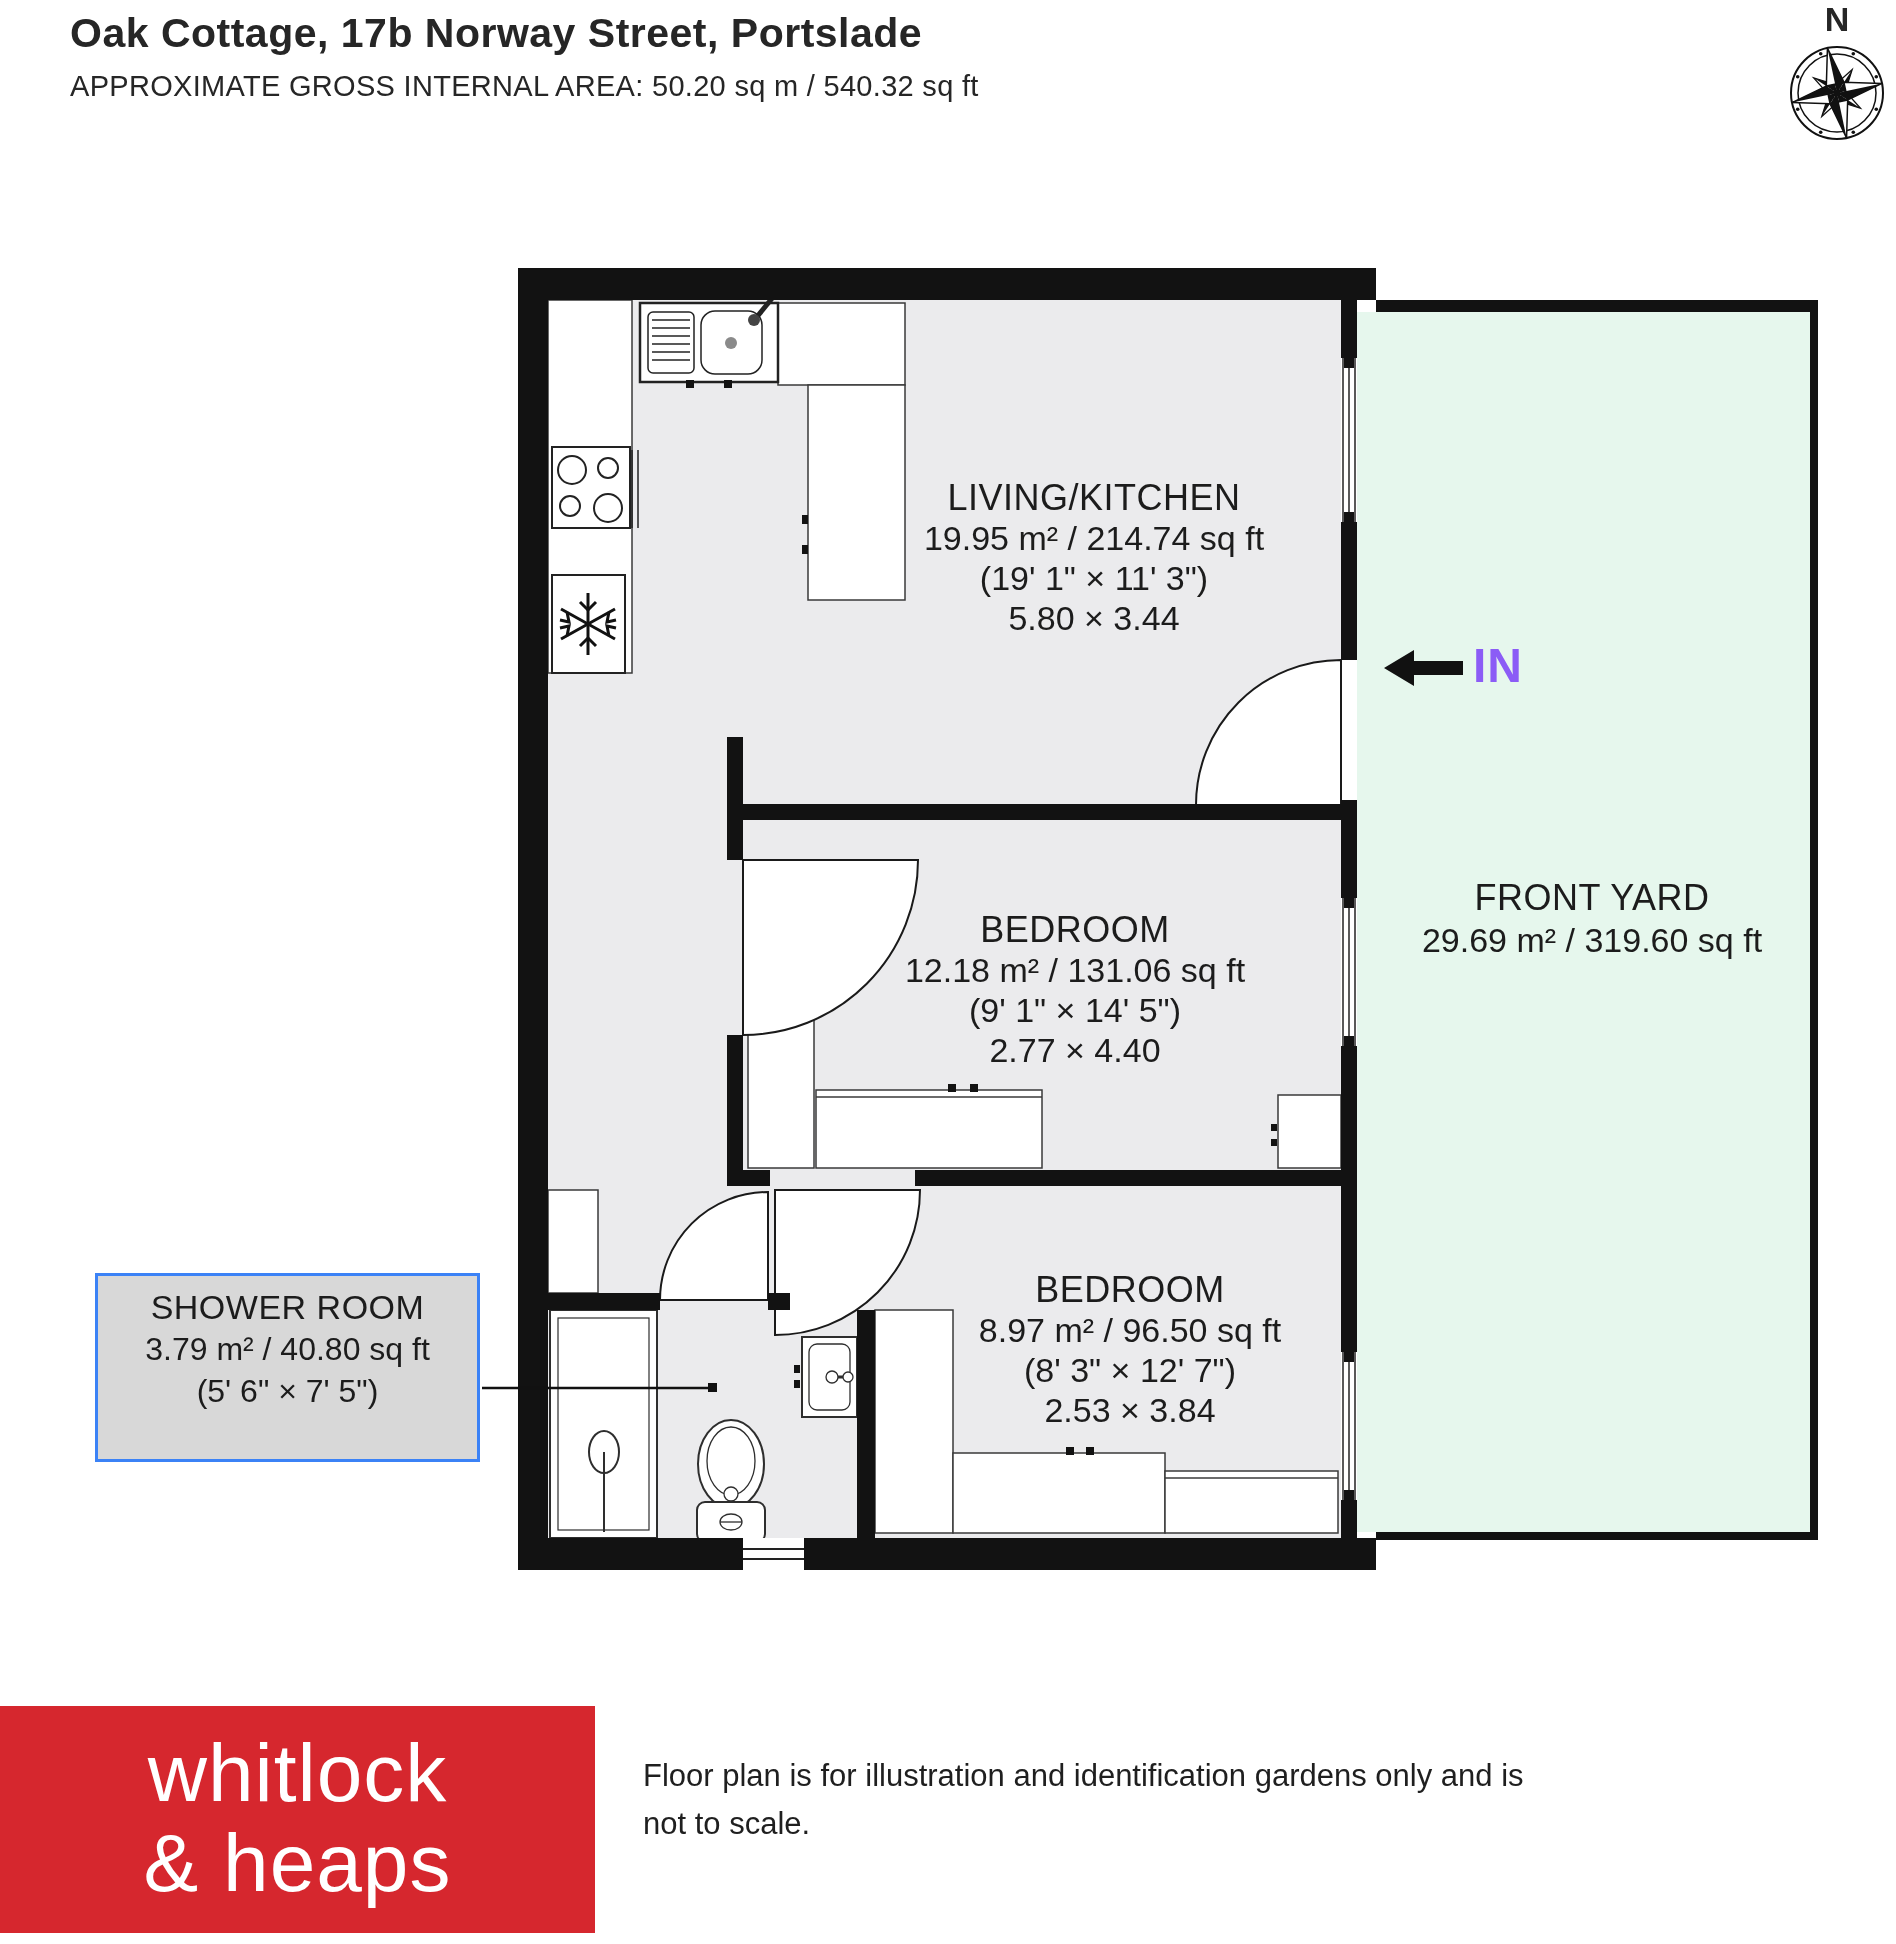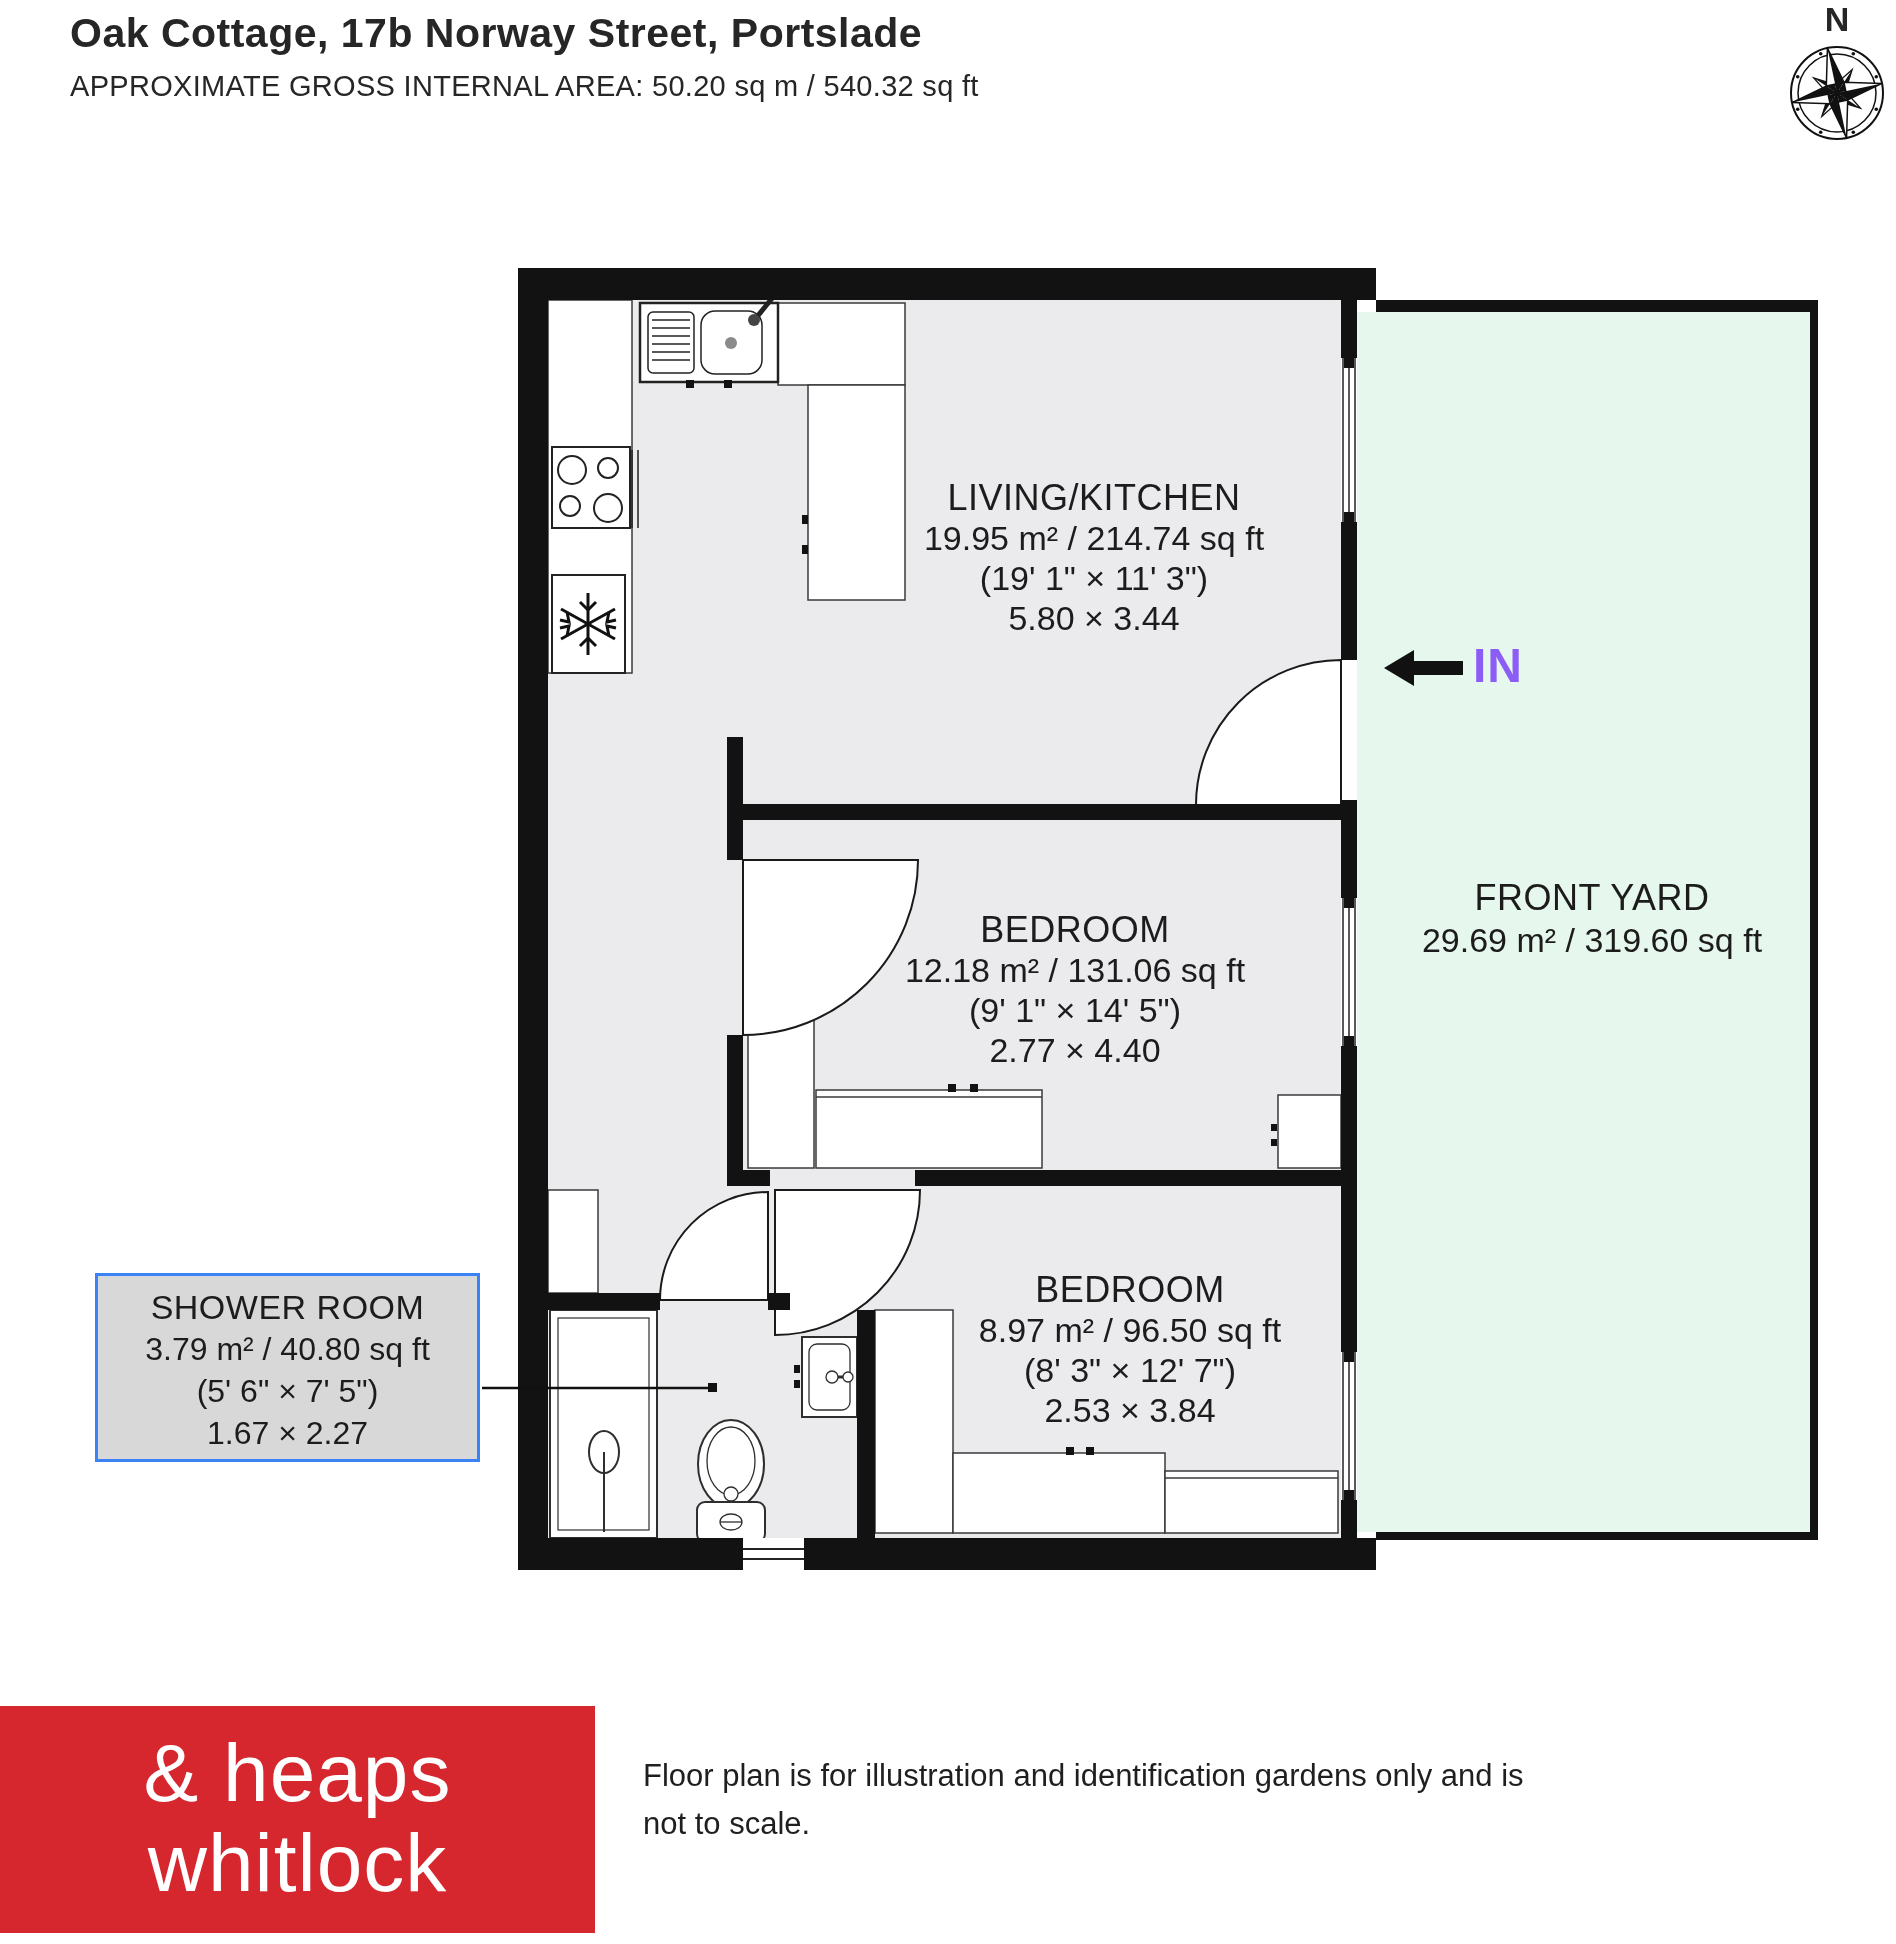--- a/index.html
+++ b/index.html
@@ -262,26 +262,25 @@
 
 <div class="room-label" id="label-frontyard" style="left:1592px;top:850px;">
   <div class="rname">FRONT YARD</div>
   <div>29.69 m² / 319.60 sq ft</div>
 </div>
 
 <div class="abs" id="shower-box">
   <div class="rname">SHOWER ROOM</div>
   <div>3.79 m² / 40.80 sq ft</div>
   <div>(5' 6" × 7' 5")</div>
-  <div>1.67 × 2.27</div>
 </div>
 
 <div class="abs" id="in-label">IN</div>
 
 <div class="abs" id="logo-block">
+  <div class="logo-line">whitlock</div>
   <div class="logo-line">&amp; heaps</div>
-  <div class="logo-line">whitlock</div>
 </div>
 
 <div class="abs" id="disclaimer">
   <div>Floor plan is for illustration and identification gardens only and is not to scale.</div>
 
 </div>
 
 </body></html>

